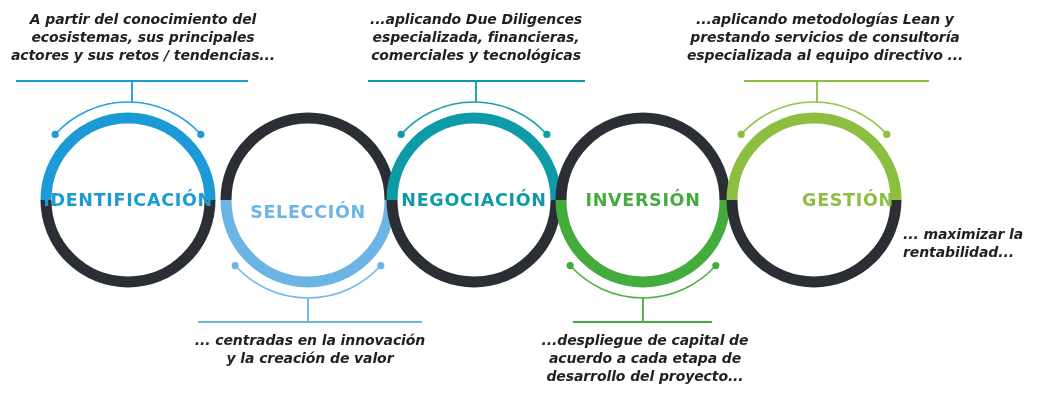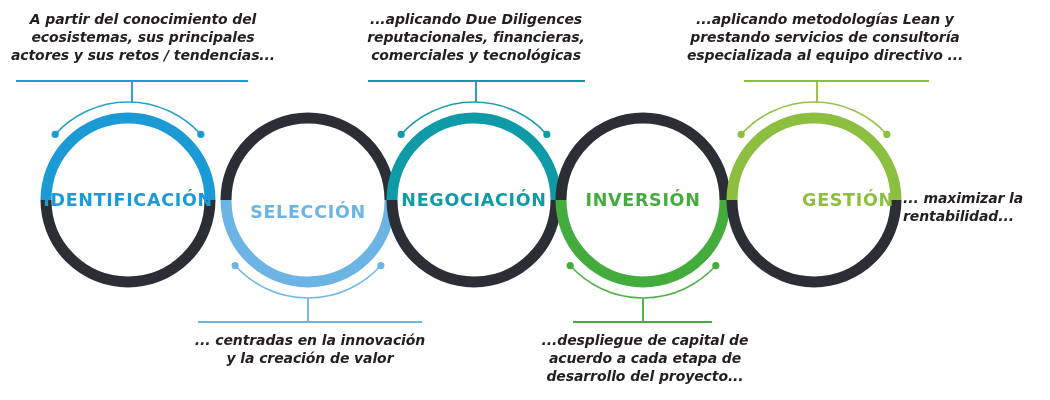--- a/index.html
+++ b/index.html
@@ -25,20 +25,21 @@
     font-weight: 600;
     font-size: 14px;
     line-height: 1.30;
     color: #231f20;
     text-align: center;
     letter-spacing: -0.1px;
     white-space: pre-line;
   }
   .callout.left-side {
     text-align: left;
+    margin-top: 36px;
   }
   .ring-label {
     position: absolute;
     font-weight: 700;
     font-size: 17.5px;
     letter-spacing: 0.7px;
     white-space: nowrap;
     transform: translate(-50%, -50%);
   }
 </style>
@@ -117,21 +118,21 @@
       <div class="ring-label" style="left: 814px; top: 200px; color: rgb(140, 191, 63); margin-left: 34px;">GESTIÓN</div>
     </div>
 
   <div id="callout-texts">
       <div class="callout" style="left: 8px; top: 10px; width: 270px; color: rgb(35, 31, 32);">A partir del conocimiento del
 ecosistemas, sus principales
 actores y sus retos / tendencias...</div>
       <div class="callout" style="left: 170px; top: 331px; width: 280px; color: rgb(35, 31, 32);">... centradas en la innovación
 y la creación de valor</div>
       <div class="callout" style="left: 352px; top: 10px; width: 248px; color: rgb(35, 31, 32);">...aplicando Due Diligences
-reputacionales, financieras,
+especializada, financieras,
 comerciales y tecnológicas</div>
       <div class="callout" style="left: 520px; top: 331px; width: 250px; color: rgb(35, 31, 32);">...despliegue de capital de
 acuerdo a cada etapa de
 desarrollo del proyecto...</div>
       <div class="callout" style="left: 672px; top: 10px; width: 306px; color: rgb(35, 31, 32);">...aplicando metodologías Lean y
 prestando servicios de consultoría
 especializada al equipo directivo ...</div>
       <div class="callout left-side" style="left: 903px; top: 189px; width: 140px; color: rgb(35, 31, 32);">... maximizar la
 rentabilidad...</div>
     </div>

